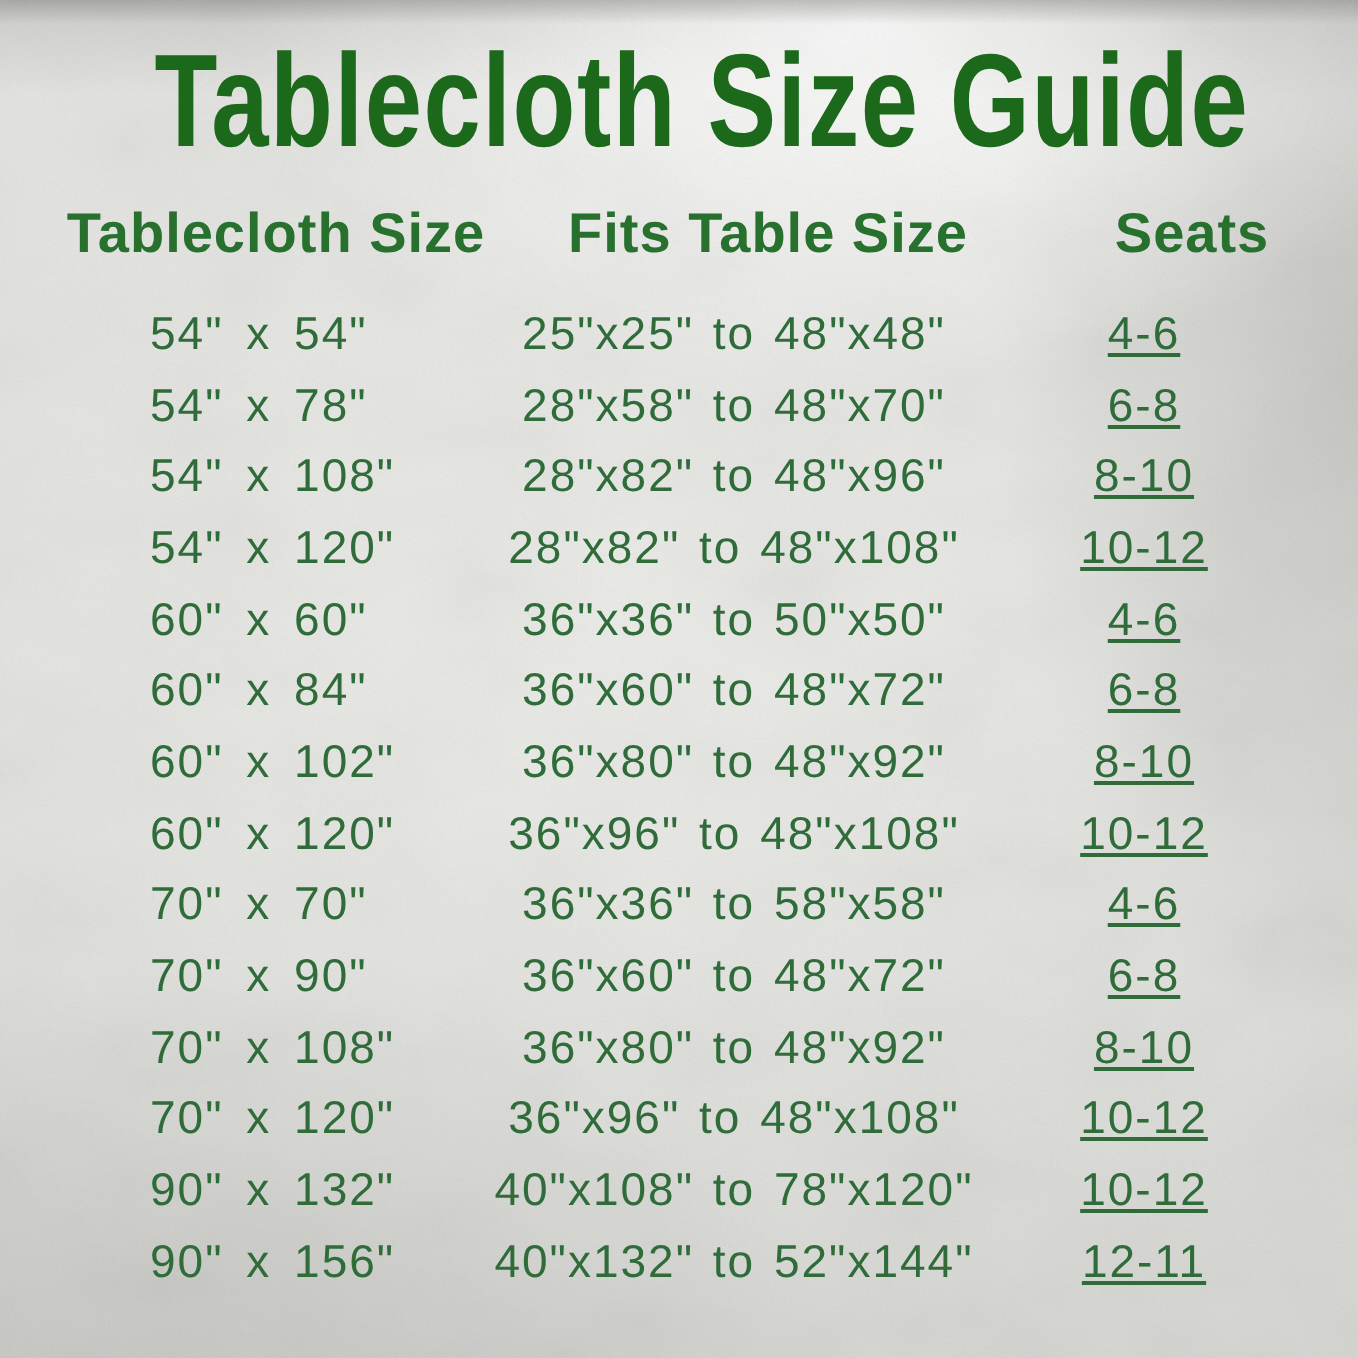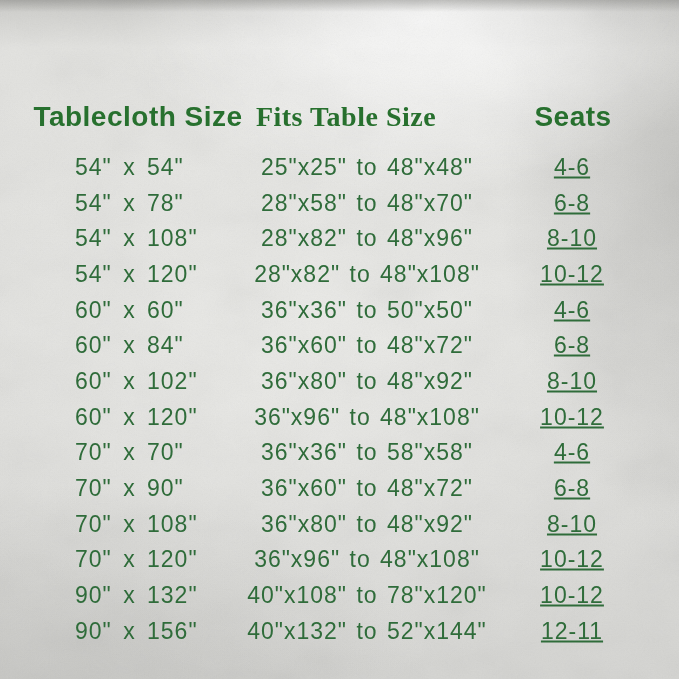--- a/index.html
+++ b/index.html
@@ -26,22 +26,22 @@
   }
   .title .squeeze { display:inline-block; transform:scaleX(0.78); letter-spacing:1px; }
 
   .thead { position:absolute; top:101px; left:0; width:100%; height:34px; z-index:3; }
   .th {
     position:absolute; top:0; transform:translateX(-50%);
     font-weight:bold; font-size:28px; letter-spacing:0.5px;
     color:#27702e; white-space:nowrap;
   }
   .th.h1 { left:138px; }
-  .th.h2 { left:346px;font-family:Liberation Serif, serif; }
-  .th.h3 { left:573px; }
+  .th.h2 { left:384px; }
+  .th.h3 { left:596px; }
 
   .tbody { position:absolute; top:149px; left:0; width:100%; z-index:3; }
   .trow { position:relative; height:35.7px; }
   .cell {
     position:absolute; top:50%;
     font-size:23px; color:#2f6c3a; white-space:nowrap;
     letter-spacing:1px;
   }
   .cell.c1 { left:75px;  transform:translateY(-50%); word-spacing:4px; }
   .cell.c2 { left:367px; transform:translate(-50%,-50%); word-spacing:2px; }
@@ -58,20 +58,23 @@
       <feColorMatrix type="saturate" values="0"></feColorMatrix>
     </filter>
     <filter id="grain" x="0" y="0" width="100%" height="100%">
       <feTurbulence type="fractalNoise" baseFrequency="0.85" numOctaves="2" seed="3"></feTurbulence>
       <feColorMatrix type="saturate" values="0"></feColorMatrix>
     </filter>
     <rect x="0" y="0" width="679" height="679" filter="url(#mottle)" opacity="0.10"></rect>
     <rect x="0" y="0" width="679" height="679" filter="url(#grain)" opacity="0.07"></rect>
   </svg>
 
+  <div class="title">
+    <span class="squeeze">Tablecloth Size Guide</span>
+  </div>
 
   <div class="thead">
     <span class="th h1">Tablecloth Size</span>
     <span class="th h2">Fits Table Size</span>
     <span class="th h3">Seats</span>
   </div>
 
   <div class="tbody">
     <div class="trow">
       <span class="cell c1">54" x 54"</span>

